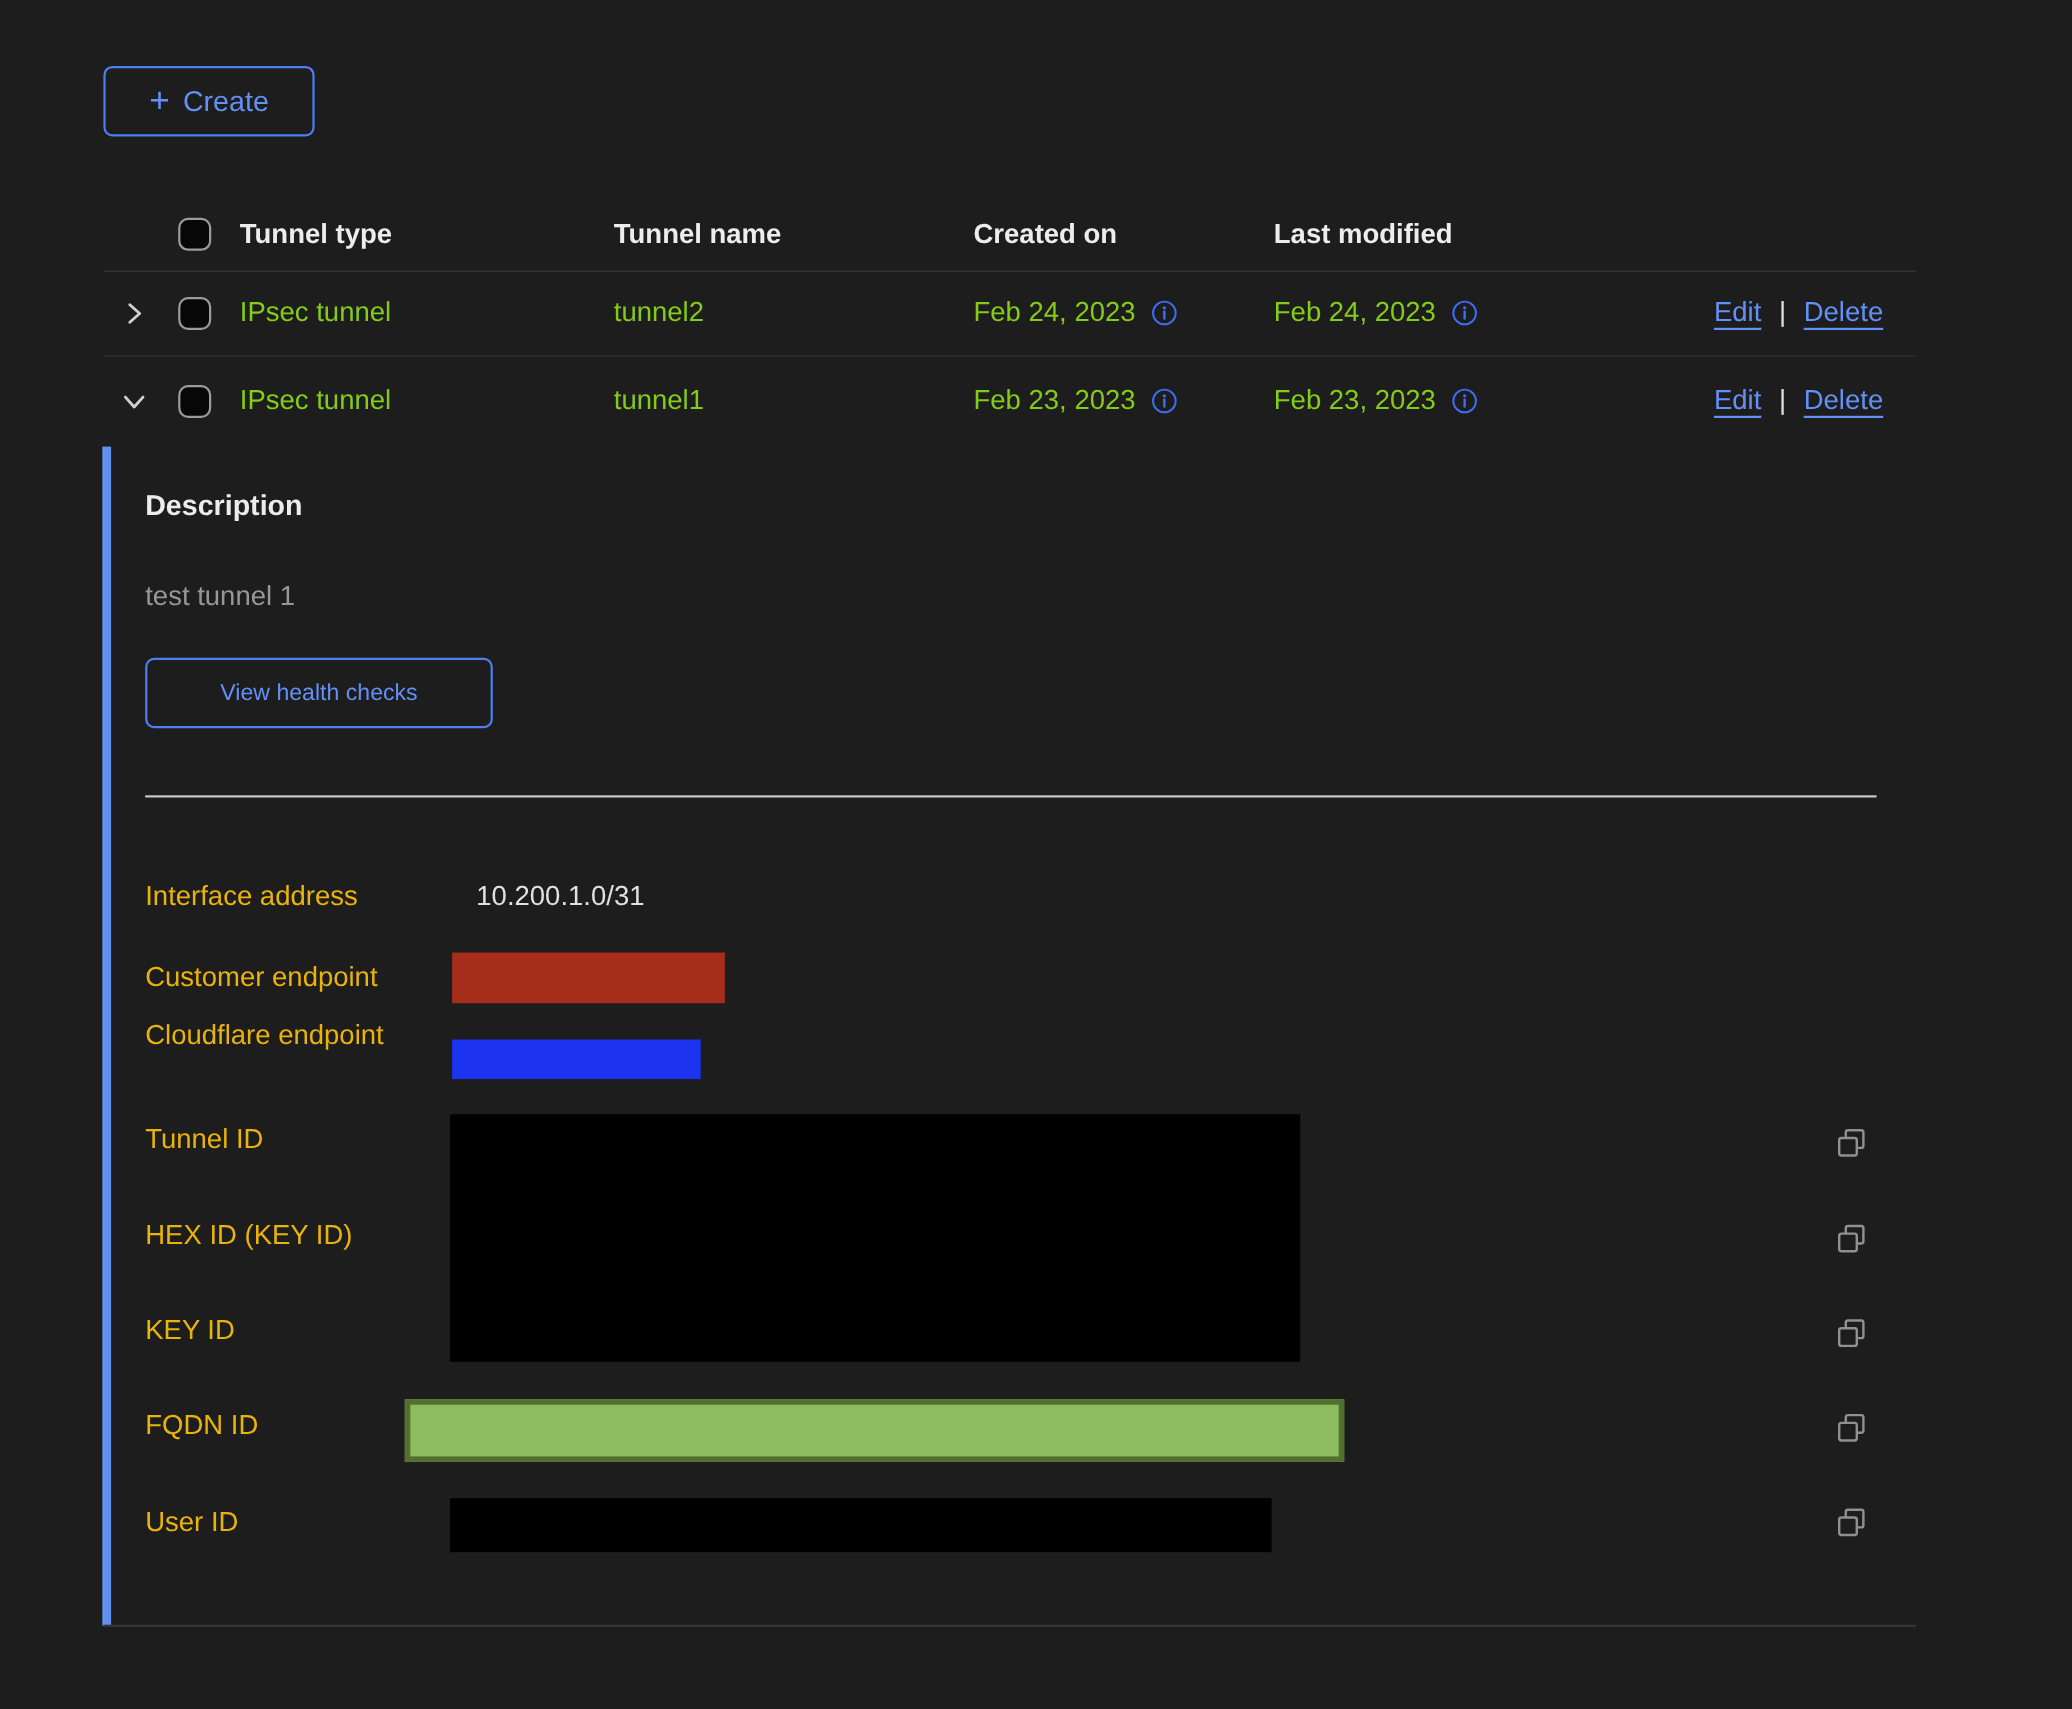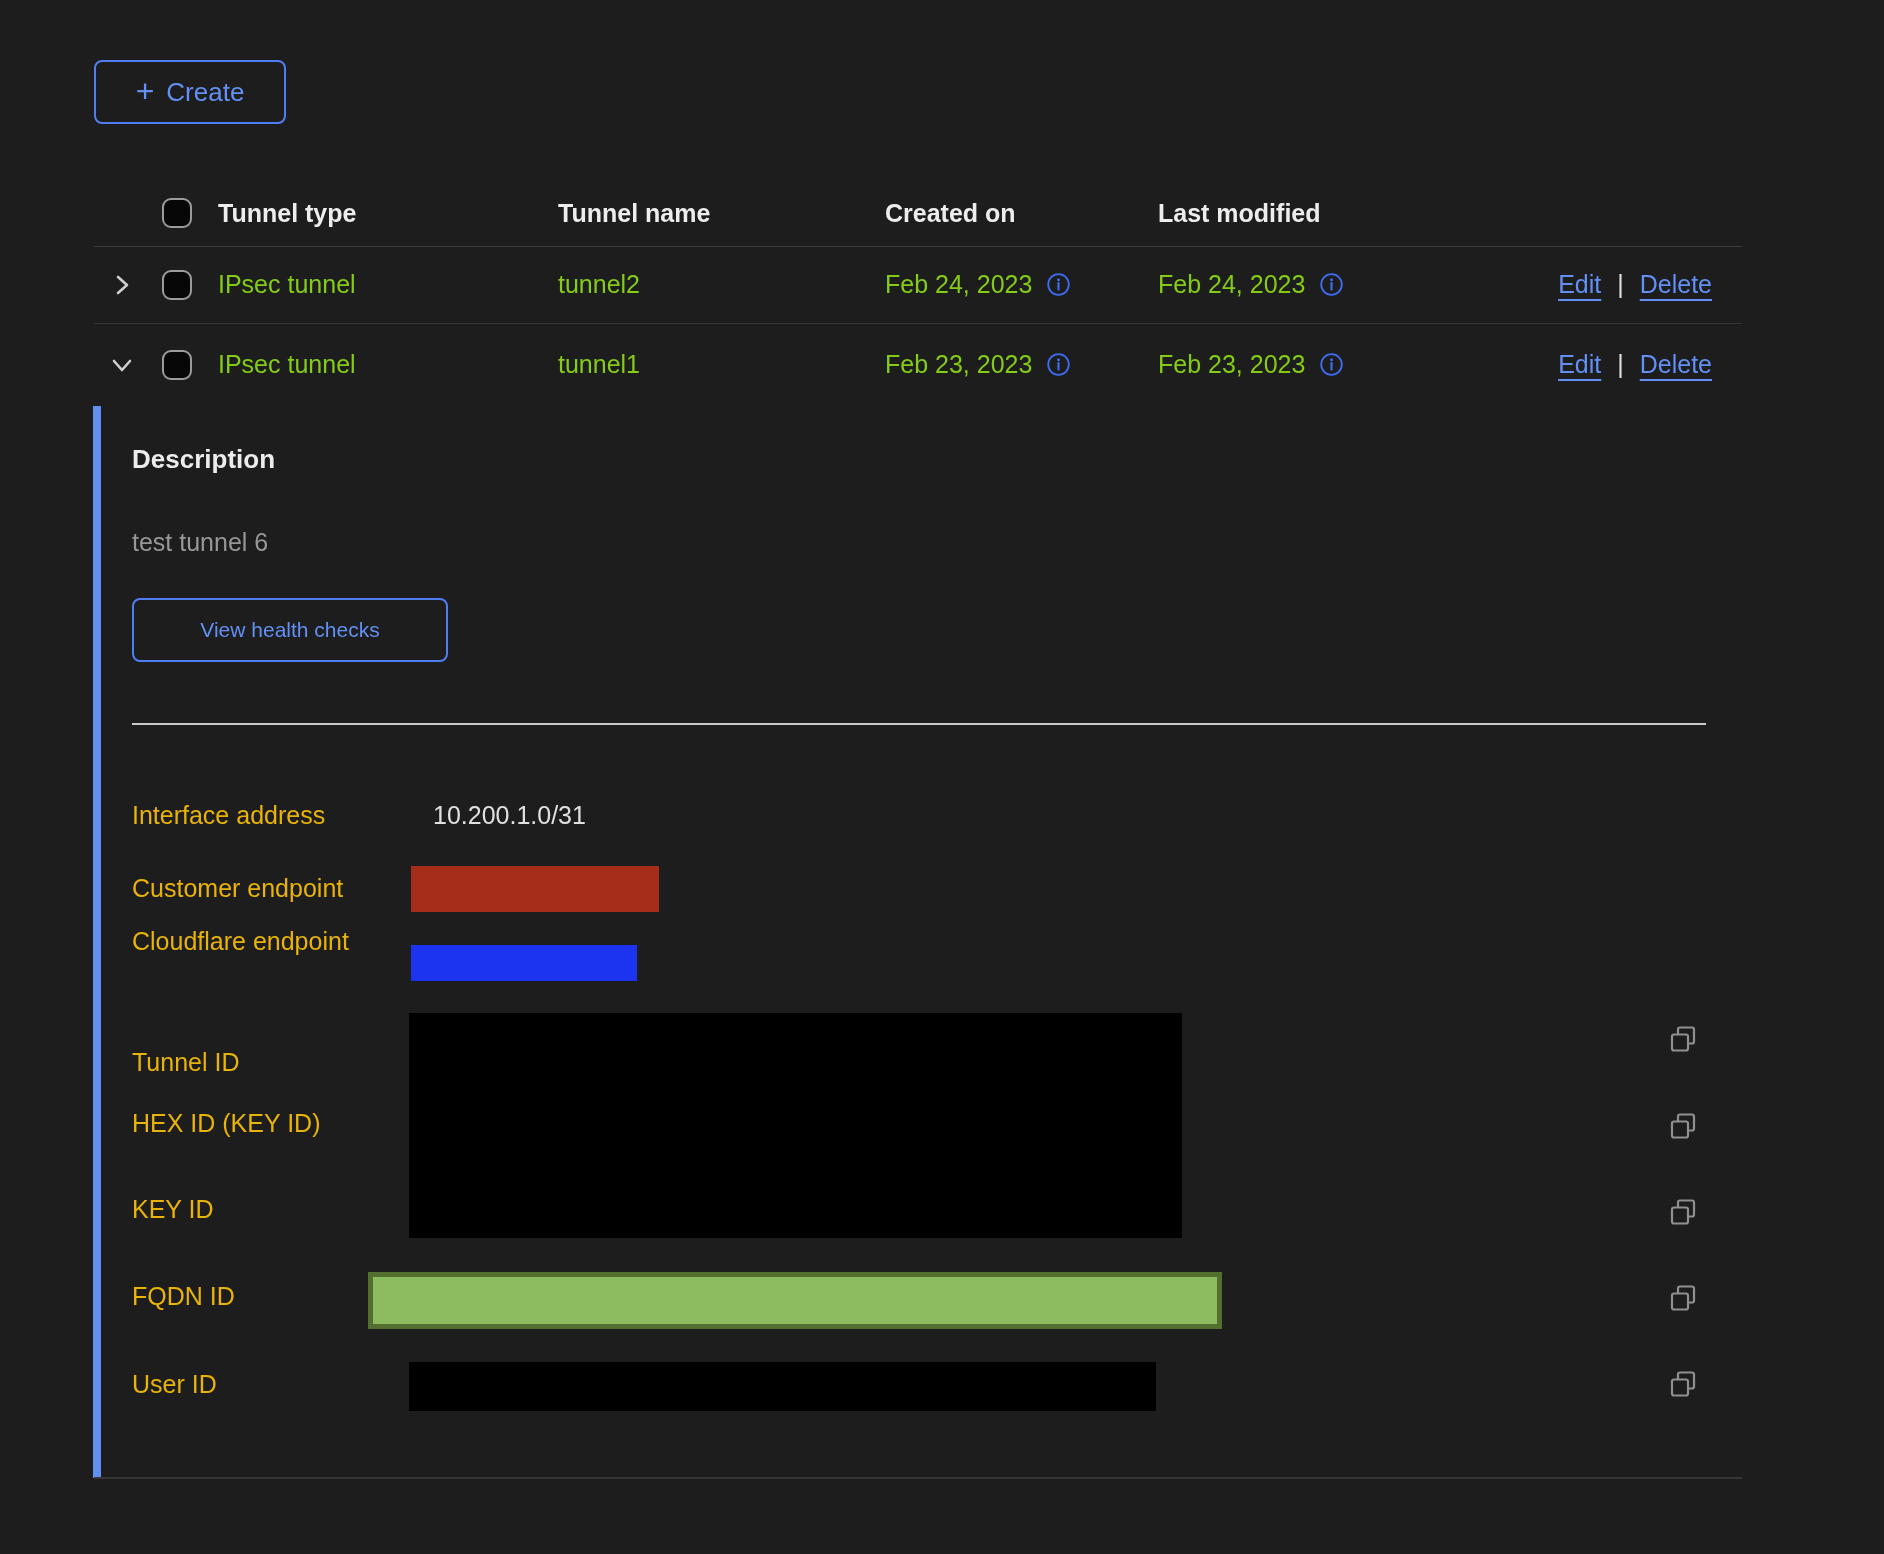--- a/index.html
+++ b/index.html
@@ -202,36 +202,36 @@
     <span class="cell c-actions">
       <span class="link">Edit</span>
       <span class="actsep">|</span>
       <span class="link">Delete</span>
     </span>
   </div>
 
   <div class="expander-bar"></div>
 
   <div class="desc-label">Description</div>
-  <div class="desc-value">test tunnel 6</div>
+  <div class="desc-value">test tunnel 1</div>
 
   <button class="health-btn">View health checks</button>
 
   <div class="light-divider"></div>
 
   <div class="dlabel" style="top:801px">Interface address</div>
   <div class="dvalue" style="left:433px;top:801px">10.200.1.0/31</div>
 
   <div class="dlabel" style="top:874px">Customer endpoint</div>
   <div class="redact red"></div>
 
   <div class="dlabel" style="top:927px">Cloudflare endpoint</div>
   <div class="redact blue"></div>
 
-  <div class="dlabel" style="top:1048px">Tunnel ID</div>
+  <div class="dlabel" style="top:1022px">Tunnel ID</div>
   <div class="redact black-lg"></div>
 
   <div class="dlabel" style="top:1109px">HEX ID (KEY ID)</div>
   <div class="dlabel" style="top:1195px">KEY ID</div>
 
   <div class="dlabel" style="top:1282px">FQDN ID</div>
   <div class="redact green"></div>
 
   <div class="dlabel" style="top:1370px">User ID</div>
   <div class="redact black-sm"></div>

